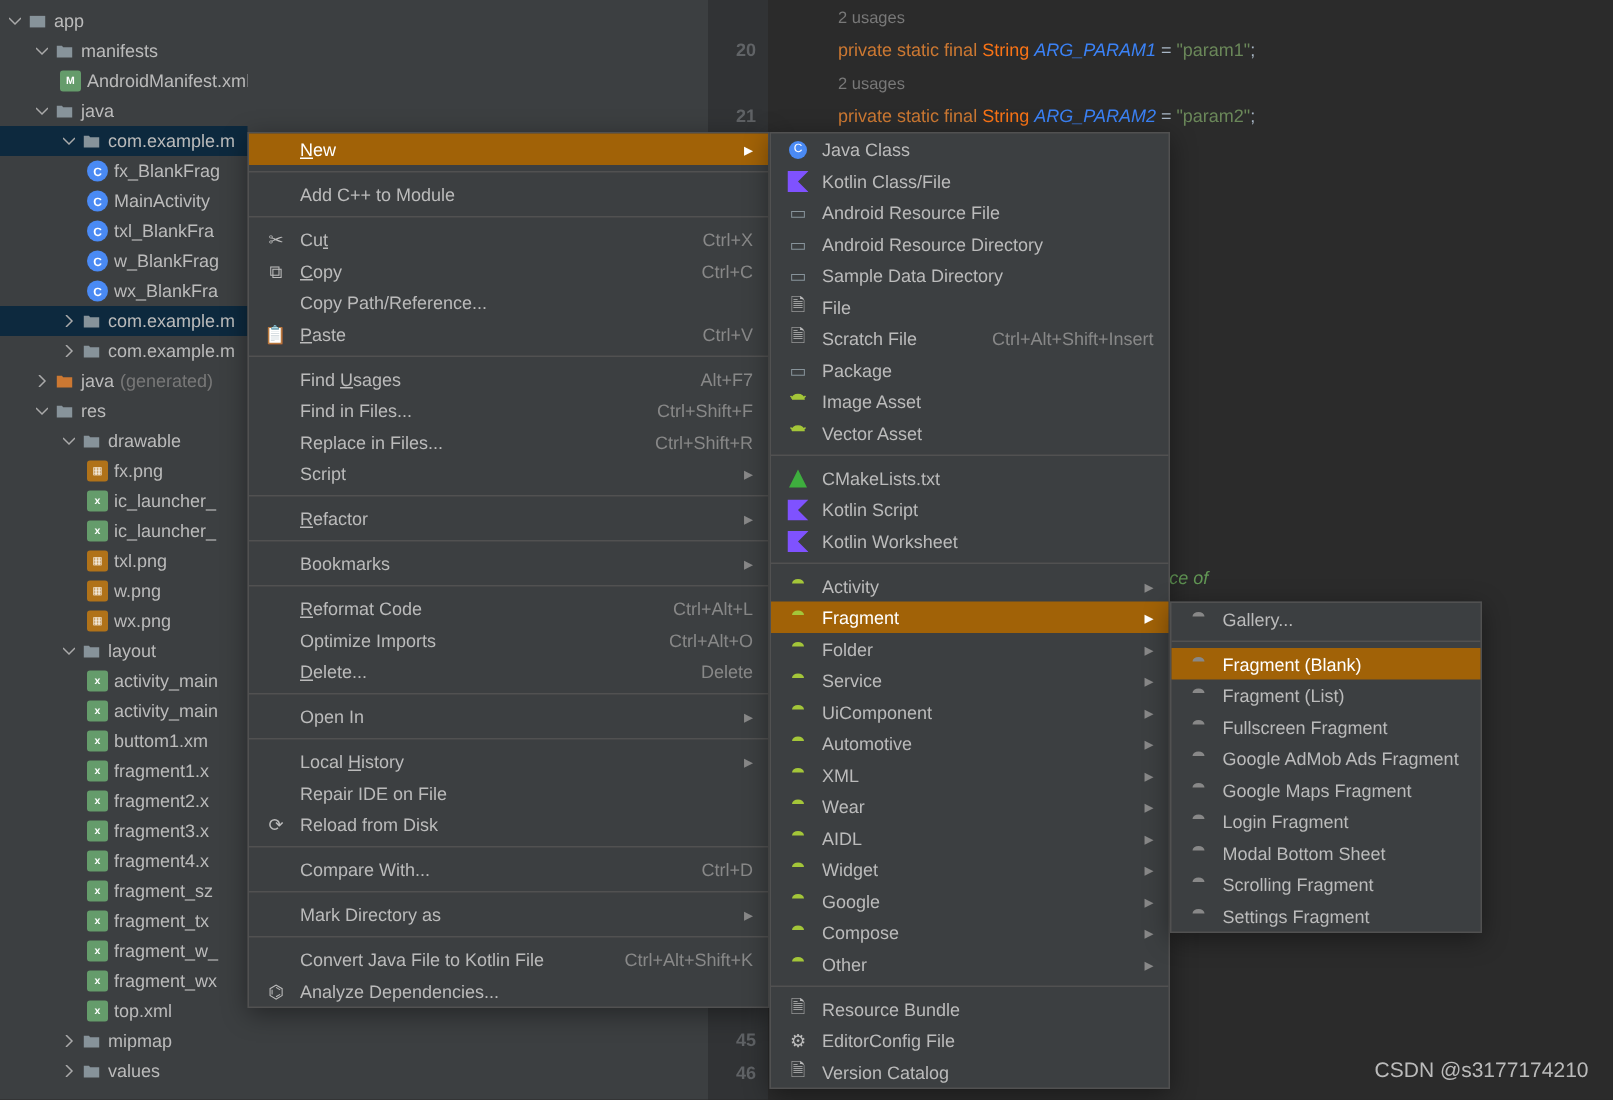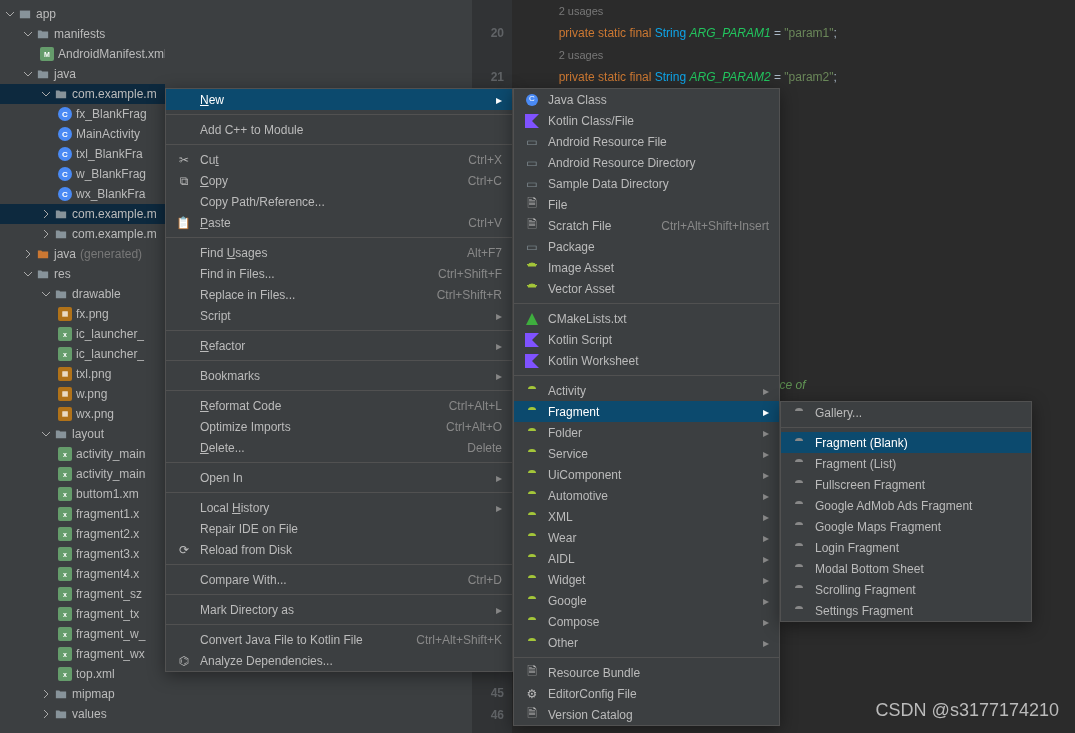--- a/index.html
+++ b/index.html
@@ -24,41 +24,41 @@
 .l3 { padding-left: 58px; }
 .dim { color: #787878; margin-left: 4px; text-align: center; }
 
 .editor { position: absolute; left: 472px; top: 0; right: 0; height: 733px; background: #2b2b2b; font-family: "JetBrains Mono", Consolas, monospace; font-size: 13px; }
 .gutter { position: absolute; left: 0; top: 0; width: 40px; height: 100%; background: #313335; color: #606366; text-align: right; padding-right: 8px; }
 .gutter div { height: 22px; line-height: 22px; font-weight: bold; }
 .code { position: absolute; left: 40px; top: 0; right: 0; padding-left: 20px; }
 .code-line { height: 22px; line-height: 22px; white-space: pre; color: #a9b7c6; }
 .kw { color: #cc7832; }
 .str { color: #6a8759; }
-.ty { color: #0ea5e9; }
+.ty { color: #f97316; }
 .cm { color: #629755; font-style: italic; }
-.param { color: #22c55e; font-style: italic; }
+.param { color: #3b82f6; font-style: italic; }
 .usage { color: #787878; font-size: 11px; font-style: normal; }
 
 .menu { position: absolute; background: #3c3f41; border: 1px solid #515151; box-shadow: 0 4px 16px rgba(0,0,0,0.4); }
 .menu-item { display: flex; align-items: center; height: 21px; padding: 0 10px; color: #bbb; cursor: default; position: relative; }
-.menu-item.highlighted { background: #0c4a6e; color: #fff; }
+.menu-item.highlighted { background: #a16207; color: #fff; }
 .menu-item .micon { width: 16px; height: 16px; display: inline-flex; align-items: center; justify-content: center; margin-right: 8px; flex-shrink: 0; }
 .menu-item .mlabel { flex: 1; }
 .menu-item .shortcut { color: #888; margin-left: 20px; }
 .menu-item .subarrow { margin-left: 20px; color: #888; }
 .menu-item.highlighted .subarrow { color: #fff; }
 .menu-sep { height: 1px; background: #515151; margin: 4px 0; }
 .underline { text-decoration: underline; }
 .micon svg { width: 14px; height: 14px; }
 .android-green { color: #a4c639; }
 .android-gray { color: #888; }
 .folder-icon { color: #87939a; }
 
-.watermark { position: absolute; right: 16px; bottom: 12px; color: #bbb; font-size: 18px; font-family: Arial, sans-serif; }
+.watermark { position: absolute; right: 16px; bottom: 12px; color: #bbb; font-size: 14px; font-family: Arial, sans-serif; }
 </style>
 </head>
 <body>
 
 <div class="tree">
   <div class="tree-item l0">
       <span class="chevron">
         <svg viewBox="0 0 8 8">
           <path d="M0 2 L4 6 L8 2" stroke="currentColor" fill="none"></path>
         </svg>
@@ -672,21 +672,21 @@
   <div class="menu-item">
       <span class="micon">⚙</span>
       <span class="mlabel">EditorConfig File</span>
     </div>
   <div class="menu-item">
       <span class="micon">🗎</span>
       <span class="mlabel">Version Catalog</span>
     </div>
 </div>
 
-<div class="menu" style="left:780px; top:401px; width:252px;">
+<div class="menu" style="left:780px; top:401px; width:208px;">
   <div class="menu-item">
       <span class="micon android-gray">
         <svg viewBox="0 0 14 14">
           <path d="M3 5 a4 3 0 0 1 8 0 h-8" fill="currentColor"></path>
         </svg>
       </span>
       <span class="mlabel">Gallery...</span>
     </div>
   <div class="menu-sep"></div>
   <div class="menu-item highlighted">

